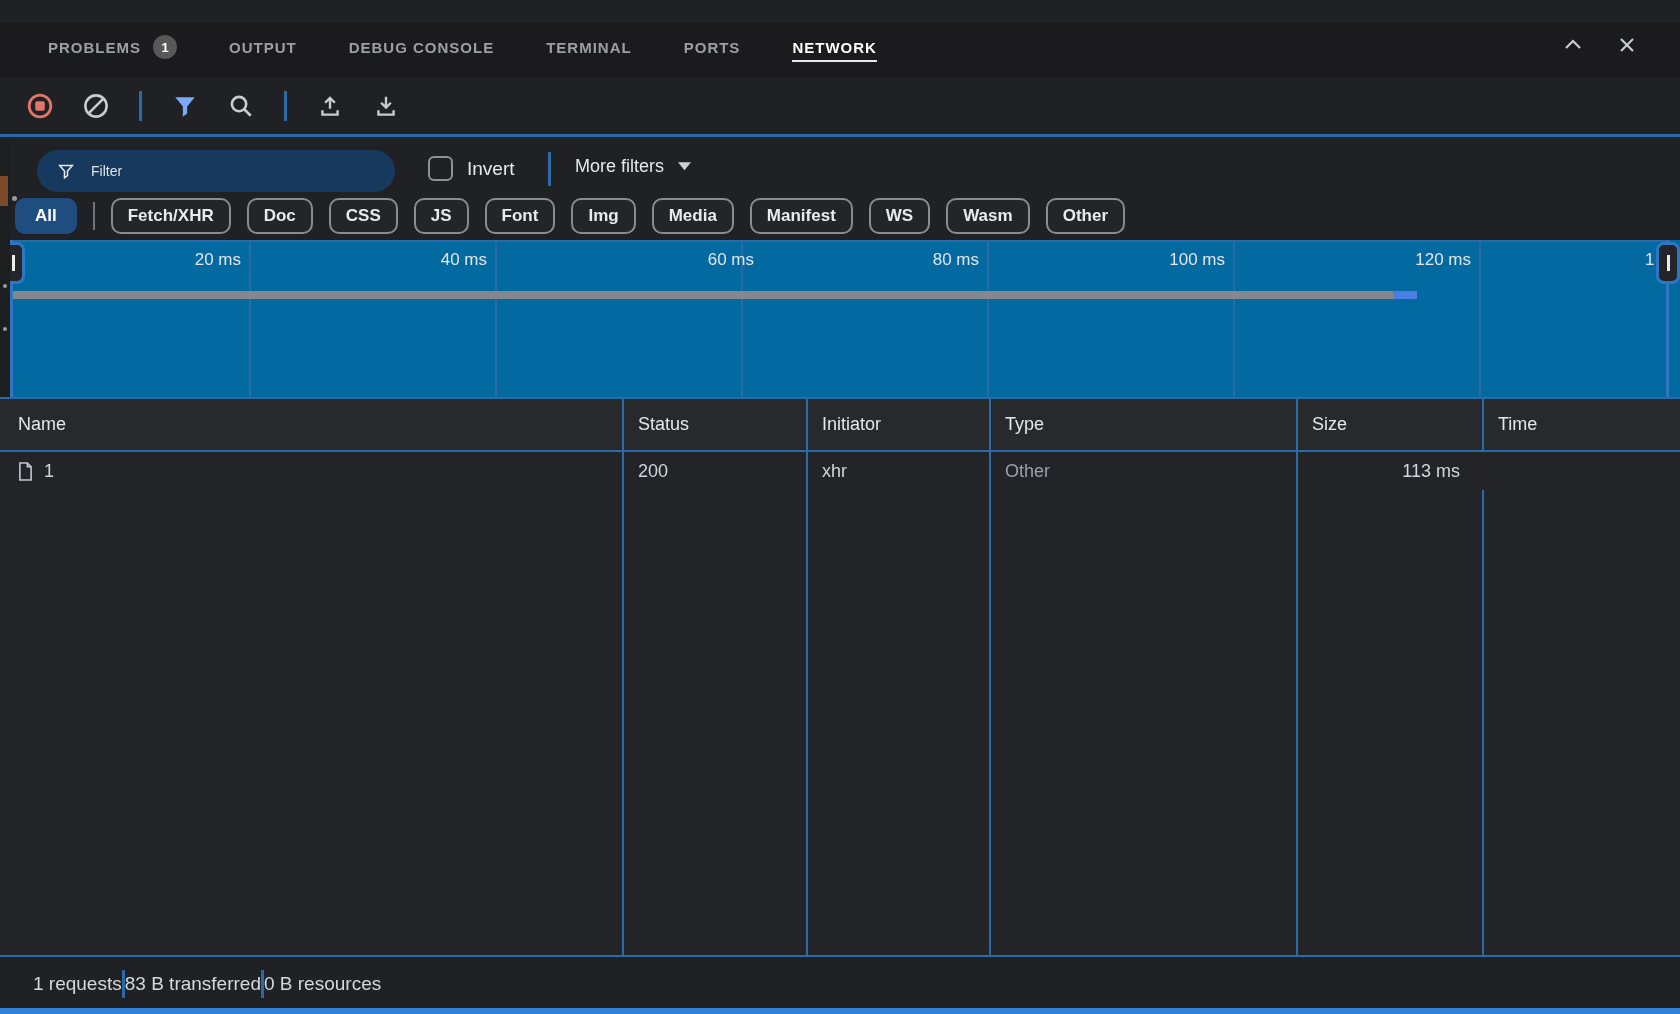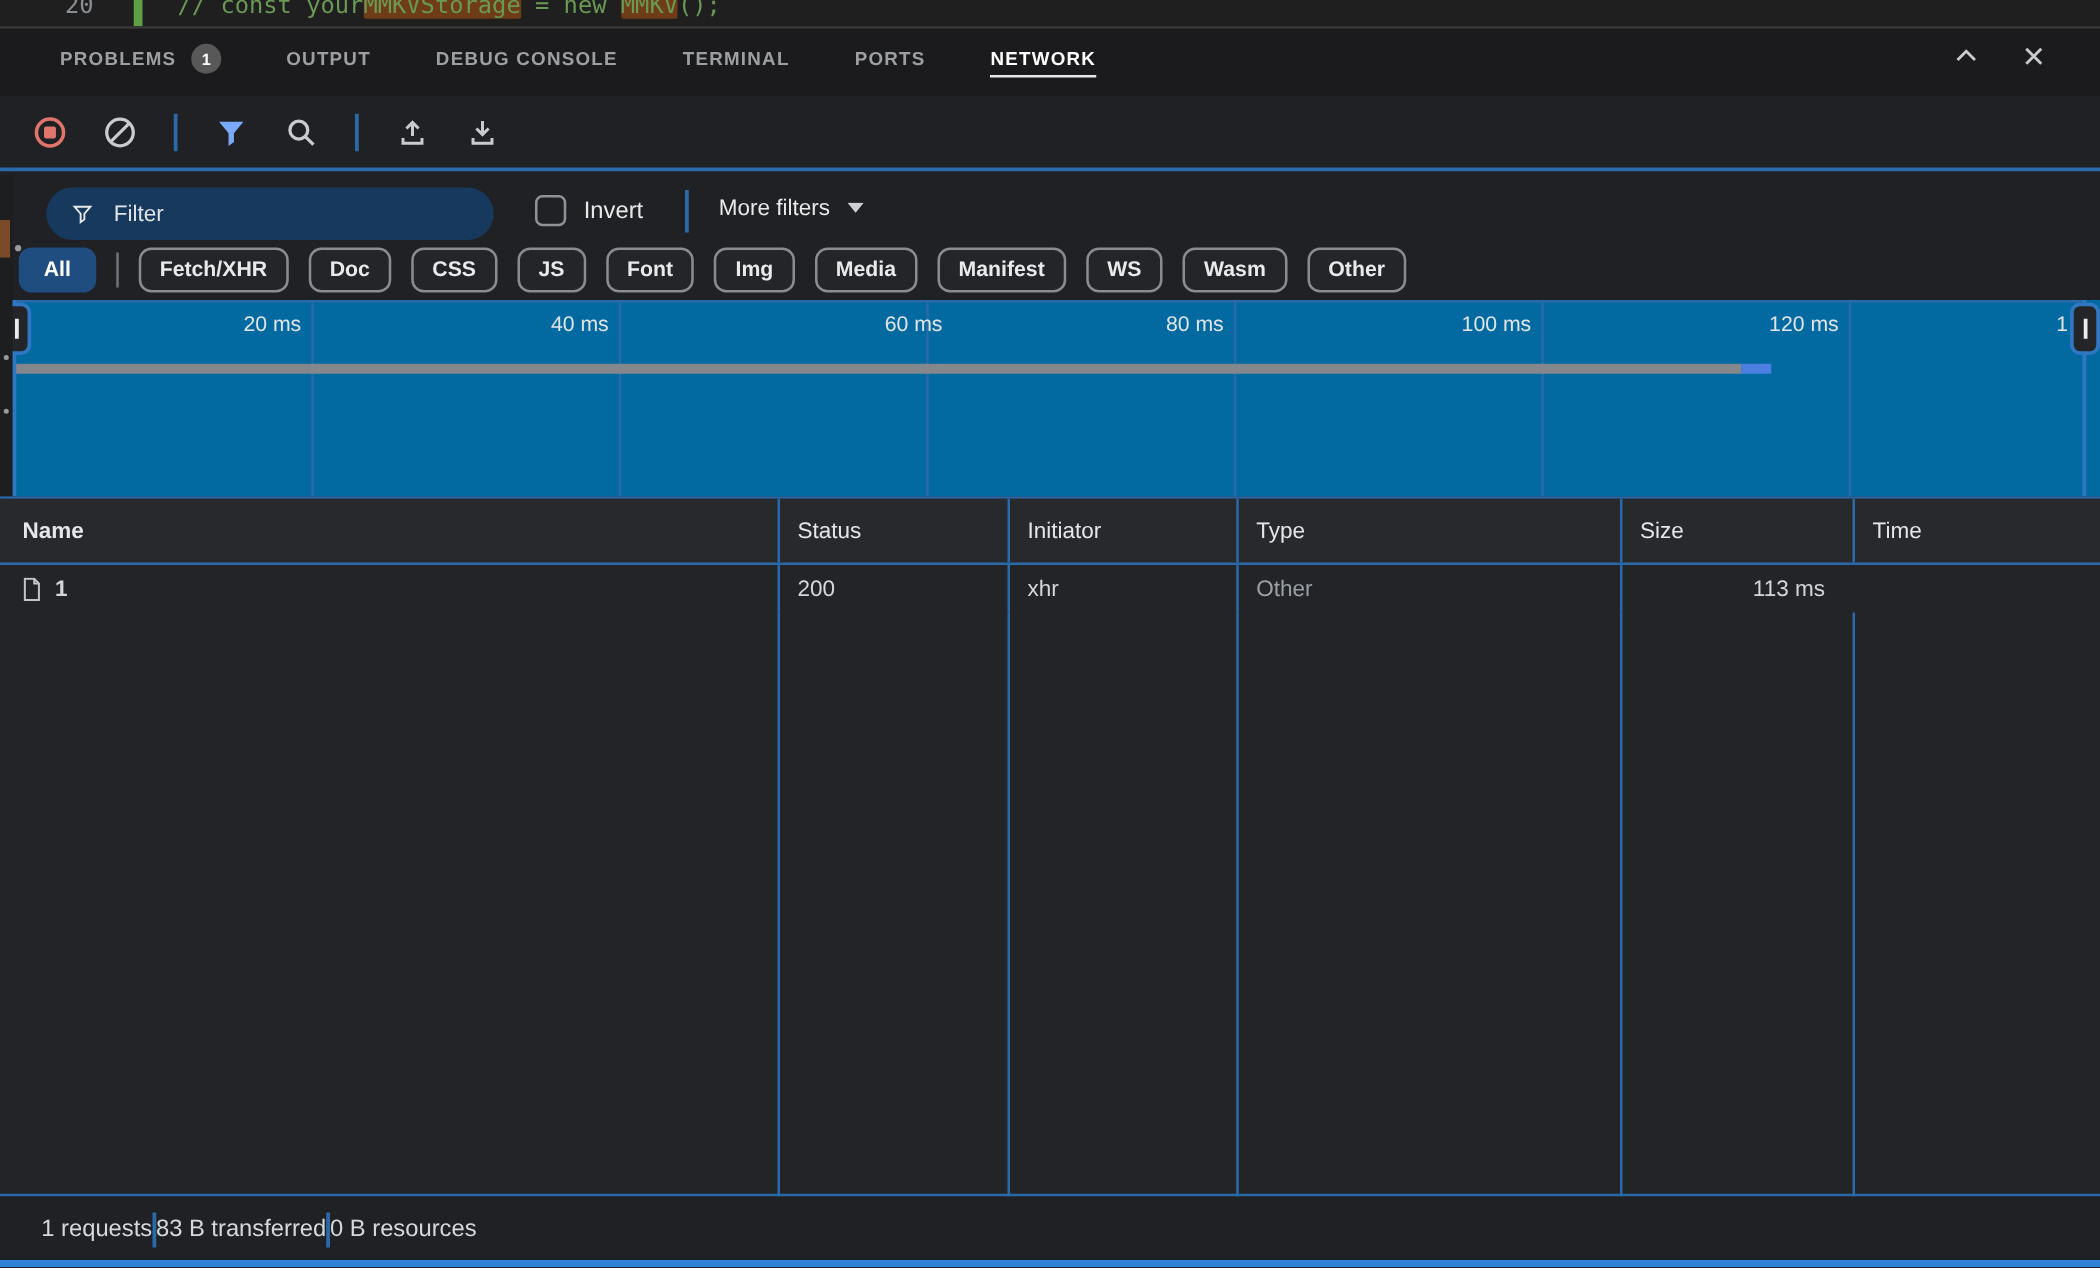--- a/index.html
+++ b/index.html
@@ -30,21 +30,21 @@
   .net-toolbar{position:absolute;left:0;top:77px;width:1680px;height:60px;background:#202124;
                border-bottom:3px solid #2b6aa9;box-sizing:border-box;display:flex;align-items:center;
                padding-left:27px;gap:30px;}
   .tbtn{width:26px;height:26px;display:flex;align-items:center;justify-content:center;cursor:pointer;}
   .vsep-blue{width:3px;height:30px;background:#2b6aa9;}
 
   
   .filter-row{position:absolute;left:0;top:140px;width:1680px;height:56px;display:flex;align-items:center;}
   .filter-pill{position:absolute;left:37px;top:10px;width:358px;height:42px;border-radius:21px;
                background:#17395e;display:flex;align-items:center;padding-left:20px;box-sizing:border-box;gap:14px;}
-  .filter-pill input{background:transparent;border:none;outline:none;color:#e3e7ea;font-size:18px;
+  .filter-pill input{background:transparent;border:none;outline:none;color:#e3e7ea;font-size:14px;
                      font-family:"Liberation Sans",sans-serif;width:270px;}
   .filter-pill input::placeholder{color:#dfe3e6;opacity:1;}
   .invert-wrap{position:absolute;left:428px;top:16px;display:flex;align-items:center;gap:14px;}
   .chk{width:21px;height:21px;border:2.5px solid #8f9397;border-radius:6px;background:transparent;cursor:pointer;}
   .invert-label{font-size:19px;color:#e6e8ea;}
   .morefilters{position:absolute;left:575px;top:16px;display:flex;align-items:center;gap:14px;cursor:pointer;}
   .morefilters .lbl{font-size:18px;color:#e6e8ea;}
   .fr-sep{position:absolute;left:548px;top:12px;width:3px;height:34px;background:#2b6aa9;}
 
   
@@ -69,21 +69,21 @@
   .ov-bar-blue{position:absolute;left:1393px;top:51px;width:24px;height:8px;background:#4b7fe1;}
 
   
   .table{position:absolute;left:0;top:397px;width:1680px;height:560px;border-top:2px solid #2b6aa9;
          border-bottom:2px solid #2b6aa9;box-sizing:border-box;background:#222427;}
   .tr{display:grid;grid-template-columns:622px 184px 183px 307px 186px 198px;}
   .thead{height:53px;background:#27292d;border-bottom:2px solid #2b6aa9;box-sizing:border-box;}
   .th,.td{display:flex;align-items:center;padding:0 14px;box-sizing:border-box;overflow:hidden;}
   .th{font-size:18px;color:#e4e7ea;cursor:pointer;}
   .th+.th,.td+.td,.bodycell+.bodycell{border-left:2px solid #2b6aa9;}
-  .th:first-child,.td:first-child{padding-left:18px;font-weight:bold;}
+  .th:first-child,.td:first-child{padding-left:18px;}
   .datarow{height:38px;cursor:pointer;}
   .td{font-size:18px;color:#d3d6da;}
   .td.gray{color:#9aa0a6;}
   .td.right{justify-content:flex-end;}
   .td.time{padding-right:22px;}
   .tfill{height:467px;}
   .bodycell{height:100%;}
   .namecell{gap:11px;}
 
   
@@ -97,24 +97,20 @@
   .sliver{position:absolute;left:0;top:140px;width:10px;height:257px;background:#1d1e20;}
   .sliver-brown{position:absolute;left:0;top:176px;width:8px;height:30px;background:#7b4a28;}
   .dot{position:absolute;border-radius:50%;background:#999c9f;}
   svg{display:block;}
 </style>
 </head>
 <body>
 
 <div class="screen">
 
-  <div class="editor-strip">
-    <div class="code-line"><span class="line-no">20</span><span class="gutter-bar"></span><span>// const your</span><span class="hl">MMKVStorage</span><span> = new </span><span class="hl">MMKV</span><span>();</span>
-    </div>
-  </div>
 
   <div class="tabbar">
     <div class="ptab">
       <span>PROBLEMS</span>
       <span class="badge">1</span>
     </div>
     <div class="ptab">
       <span>OUTPUT</span>
     </div>
     <div class="ptab">

